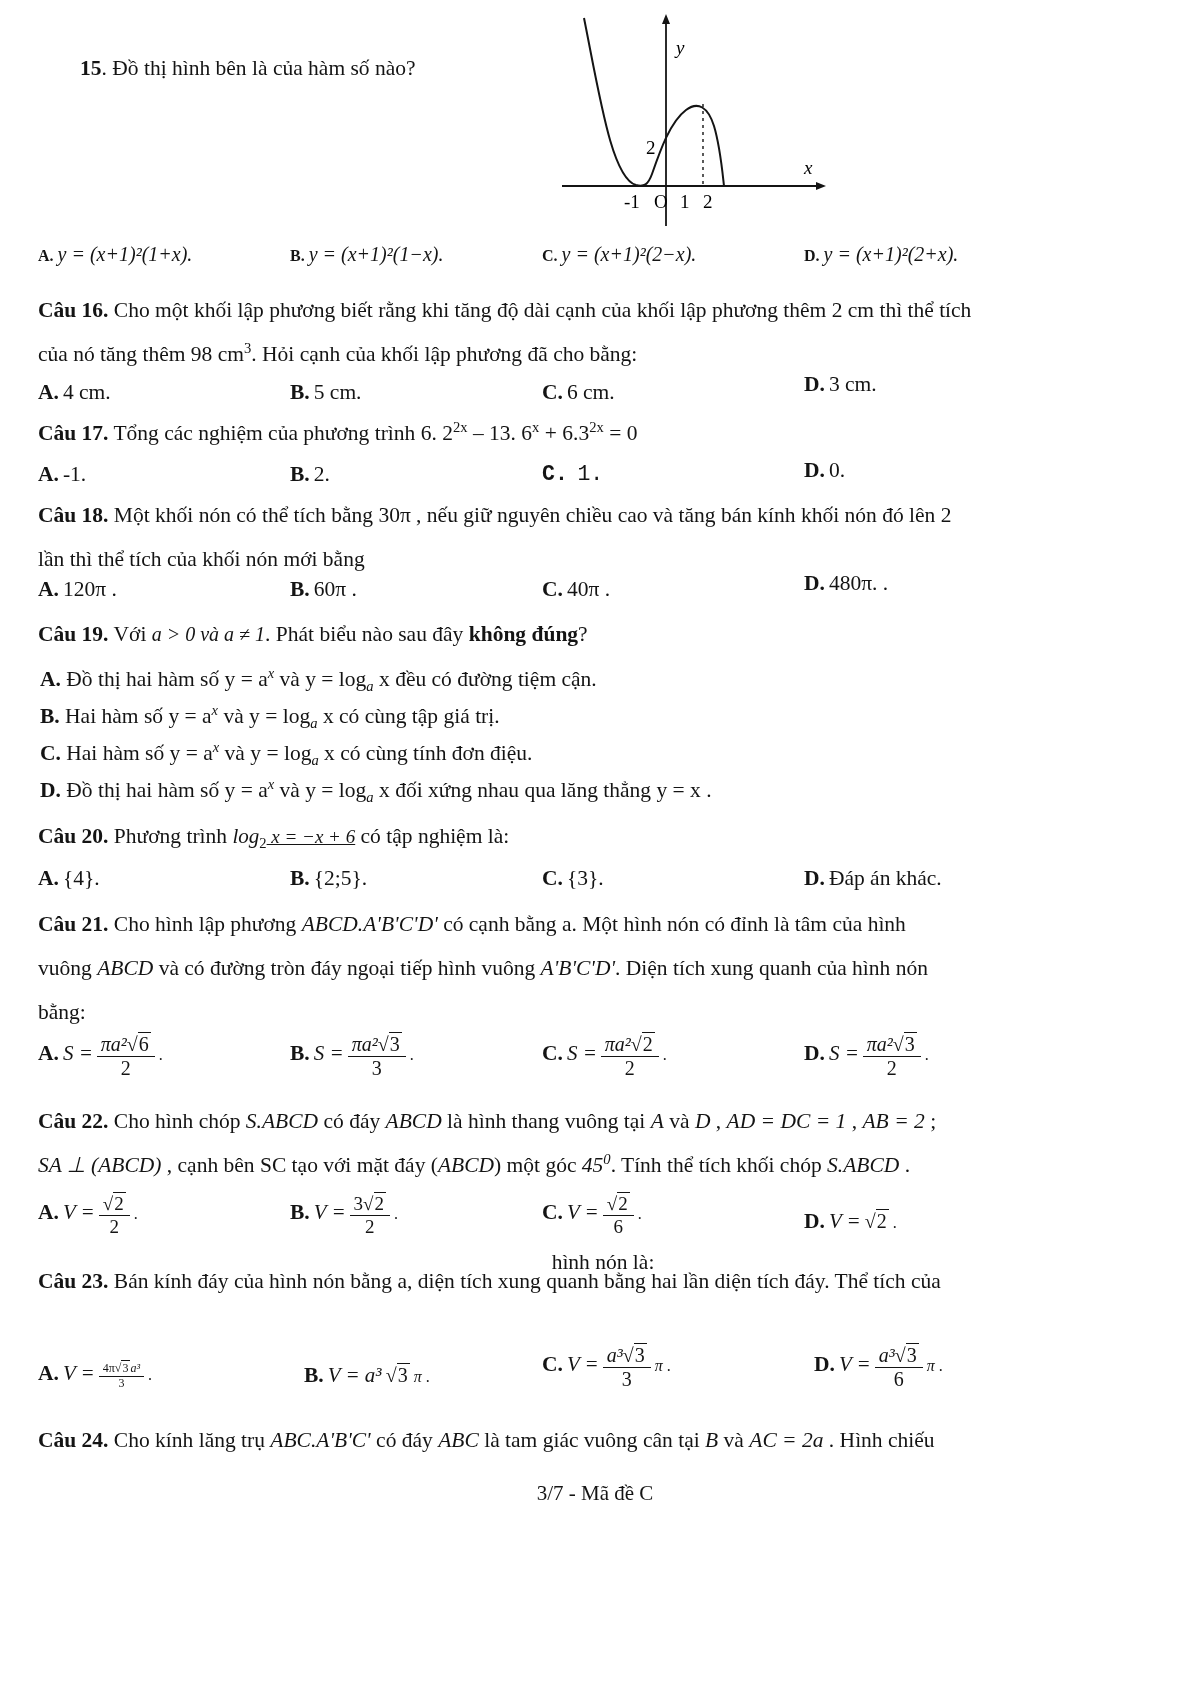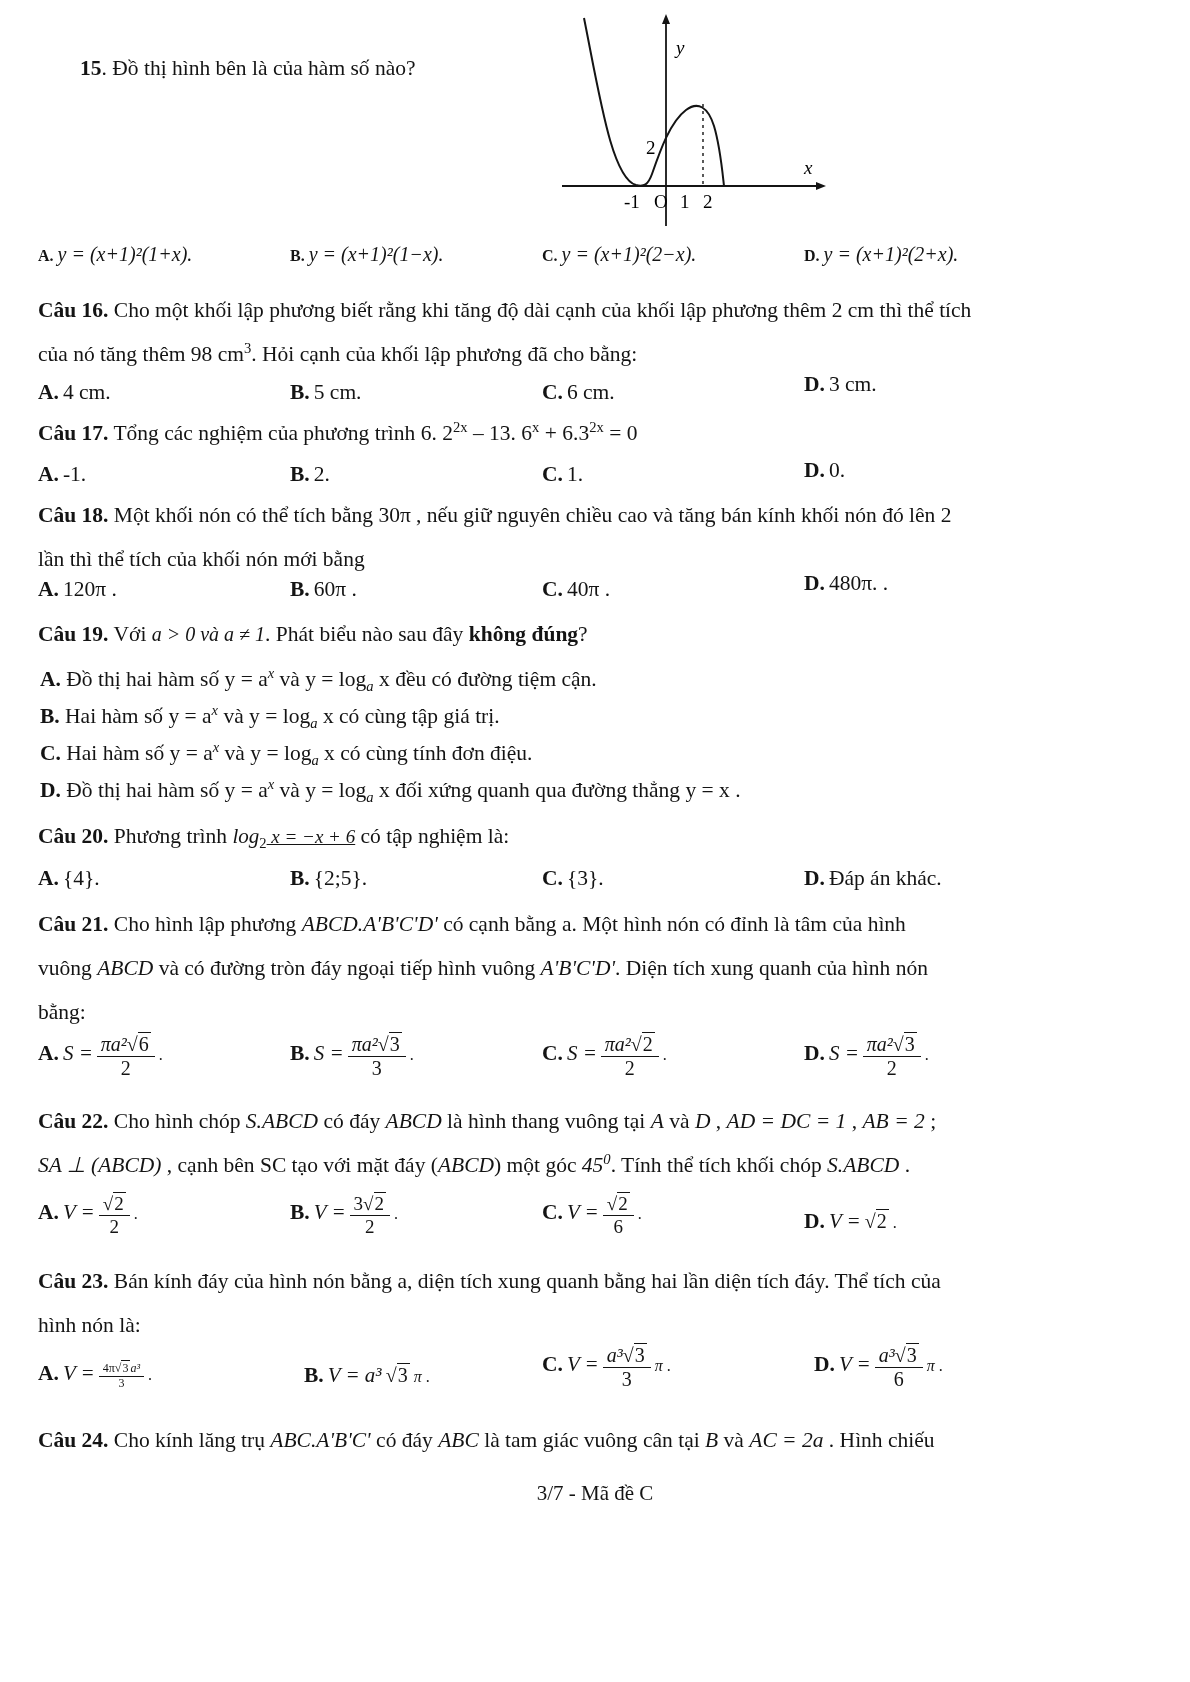--- a/index.html
+++ b/index.html
@@ -116,21 +116,21 @@
   <div class="blk" style="left:38px; top:458px; width:1120px;">
     <div class="opt-row" style="width:1120px;">
       <div style="width:252px;">
         <span class="b q">A.</span>
         <span class="q">-1.</span>
       </div>
       <div style="width:252px;">
         <span class="b q">B.</span>
         <span class="q">2.</span>
       </div>
-      <div style="width:262px;">
+      <div style="width:262px;font-family:Liberation Mono, monospace;">
         <span class="b q">C.</span>
         <span class="q">1.</span>
       </div>
       <div style="width:250px; margin-top:-4px;">
         <span class="b q">D.</span>
         <span class="q">0.</span>
       </div>
     </div>
   </div>
 
@@ -173,21 +173,21 @@
   <div class="blk q" style="left:40px; top:737px; width:1120px;">
     <span class="b">C.</span>
     <span>Hai hàm số  y = a</span><span class="sup it">x</span><span>  và  y = log</span><span class="sub it">a</span><span> x có cùng tính đơn điệu.</span>
   </div>
   <div class="blk q" style="left:40px; top:700px; width:1120px;">
     <span class="b">B.</span>
     <span>Hai hàm số  y = a</span><span class="sup it">x</span><span>  và  y = log</span><span class="sub it">a</span><span> x  có cùng tập giá trị.</span>
   </div>
   <div class="blk q" style="left:40px; top:774px; width:1120px;">
     <span class="b">D.</span>
-    <span>Đồ thị hai hàm số  y = a</span><span class="sup it">x</span><span>  và  y = log</span><span class="sub it">a</span><span> x đối xứng quanh qua đường thẳng  y = x .</span>
+    <span>Đồ thị hai hàm số  y = a</span><span class="sup it">x</span><span>  và  y = log</span><span class="sub it">a</span><span> x đối xứng nhau qua lăng thẳng  y = x .</span>
   </div>
 
   <div class="blk q" style="left:38px; top:820px; width:1120px;">
     <span class="b">Câu 20.</span>
     <span>Phương trình </span><span class="it" style="font-size:21px;">log</span><span class="sub">2</span><span class="it" style="font-size:19px;text-decoration:underline;"> x = −x + 6</span><span> có tập nghiệm là:</span>
   </div>
   <div class="blk" style="left:38px; top:862px; width:1120px;">
     <div class="opt-row" style="width:1120px;">
       <div style="width:252px;">
         <span class="b q">A.</span>
@@ -301,21 +301,21 @@
         <span class="sqrt" style="font-size:20px;"><span class="rad">√</span><span class="body">2</span></span>
         <span>.</span>
       </div>
     </div>
   </div>
 
   <div class="blk q" style="left:38px; top:1265px; width:1130px;">
     <span class="b">Câu 23.</span>
     <span>Bán kính đáy của hình nón bằng a, diện tích xung quanh bằng hai lần diện tích đáy. Thể tích của</span>
   </div>
-  <div class="blk q" style="left:38px; top:1309px; width:1130px;">
+  <div class="blk q" style="left:38px; top:1246px; width:1130px;text-align:center;">
     <span>hình nón là:</span>
   </div>
   <div class="blk" style="left:38px; top:1344px; width:1130px;">
     <div class="opt-row" style="width:1130px; align-items:flex-end;">
       <div style="width:266px;">
         <span class="b q">A.</span>
         <span class="it" style="font-size:21px;">V =</span>
         <span class="frac" style="font-size:12px;">
           <span class="num"><span>4π</span><span class="sqrt"><span class="rad">√</span><span class="body">3</span></span><span class="it">a³</span></span>
           <span class="den">3</span>

